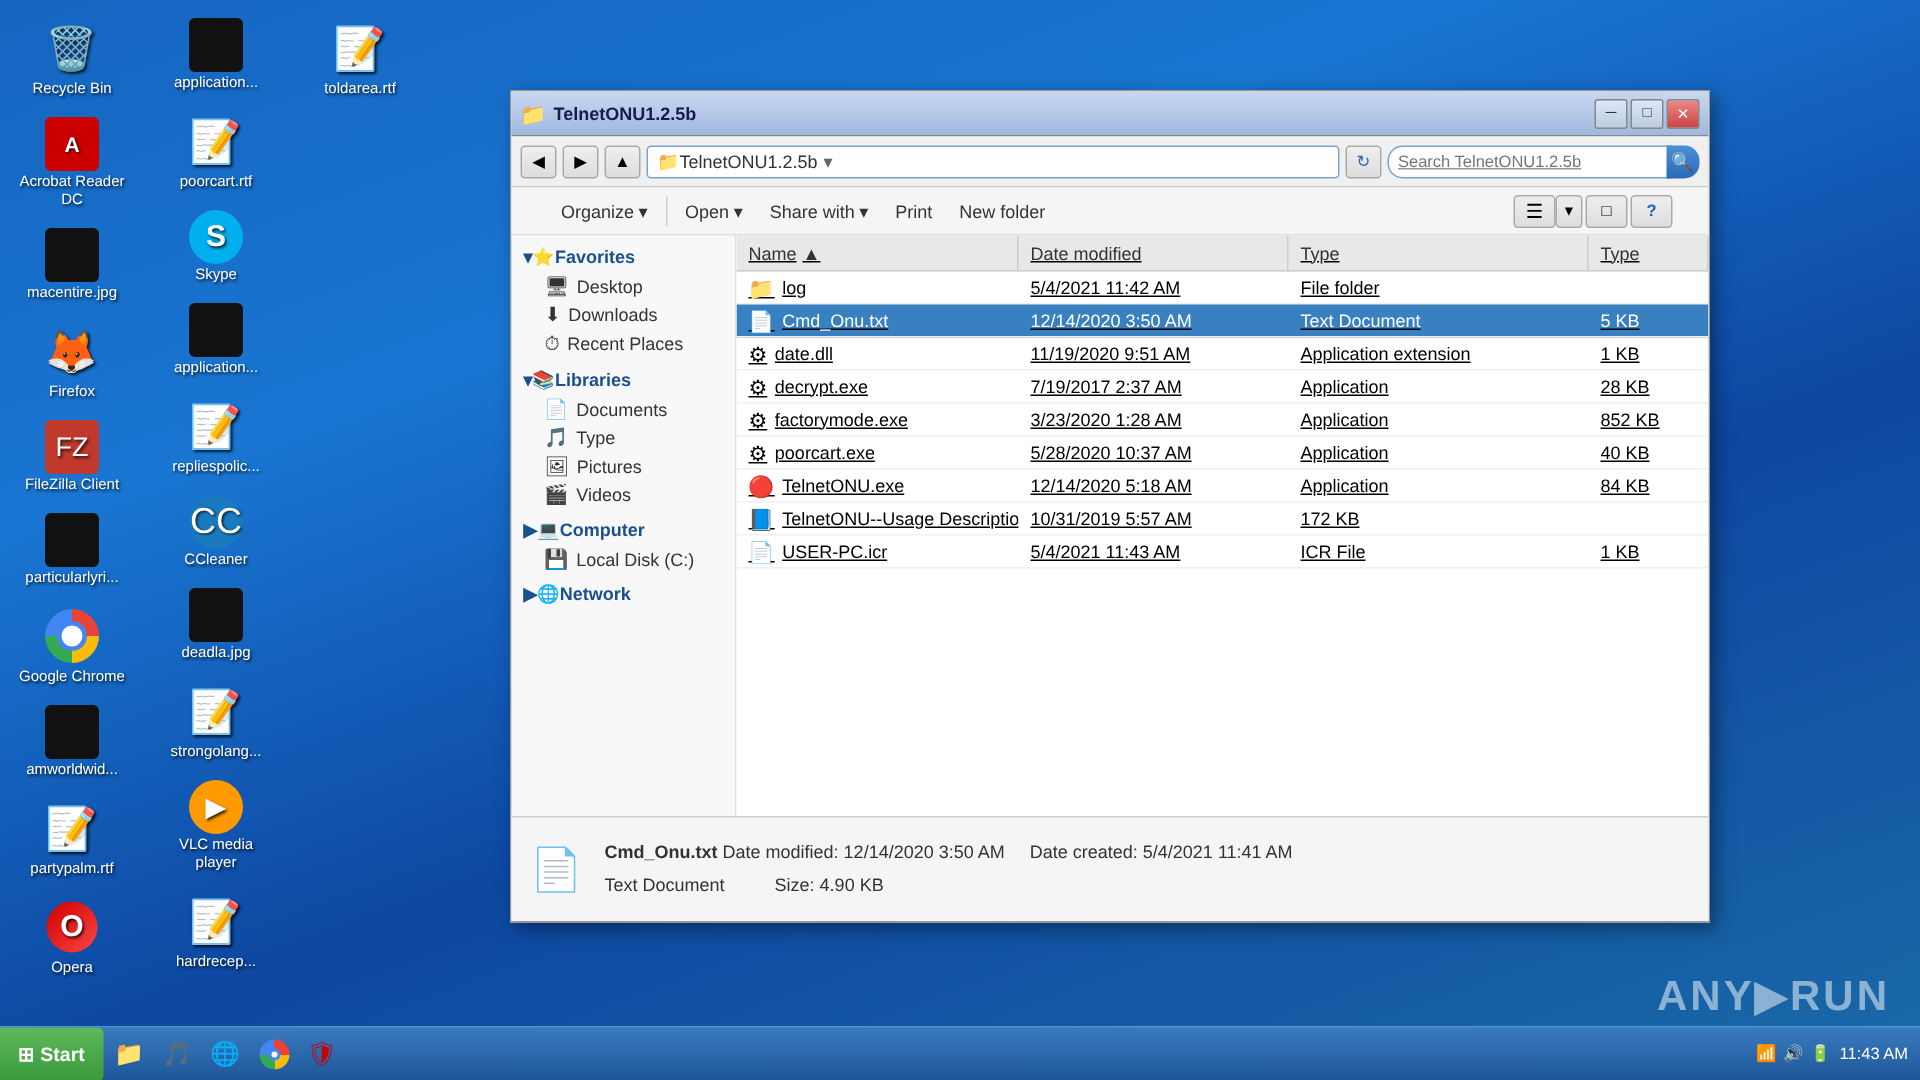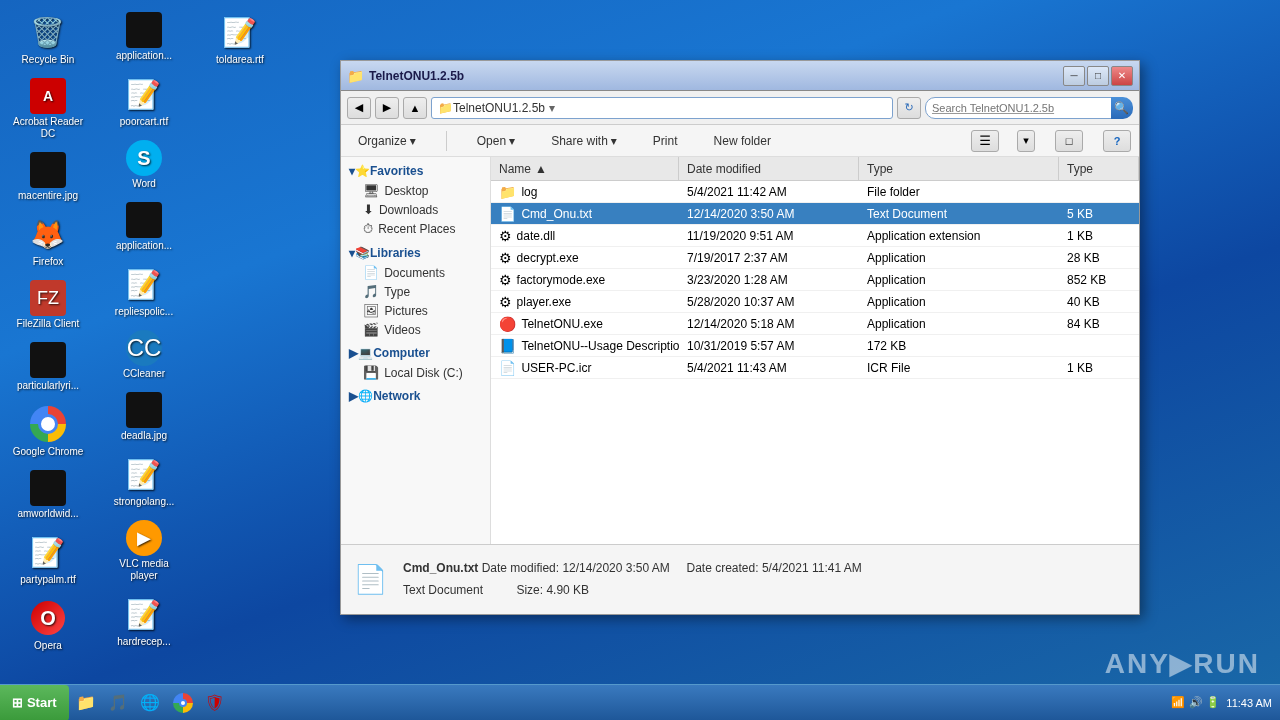--- a/index.html
+++ b/index.html
@@ -262,22 +262,22 @@
       margin-left: -4px;
     }
 
     
     .toolbar {
       height: 32px;
       background: #f5f5f5;
       border-bottom: 1px solid #ddd;
       display: flex;
       align-items: center;
-      padding: 0 8px;
-      gap: 18px;
+      padding: 0 24px;
+      gap: 0;
     }
 
     .toolbar-btn {
       height: 24px;
       padding: 0 8px;
       border: 1px solid transparent;
       border-radius: 3px;
       background: transparent;
       cursor: pointer;
       font-size: 12px;
@@ -330,20 +330,21 @@
       white-space: nowrap;
     }
 
     .nav-icon { font-size: 13px; margin-right: 5px; }
 
     
     .file-list {
       flex: 1;
       overflow-y: auto;
       background: white;
+      text-decoration: underline;
     }
 
     .file-list-header {
       display: grid;
       grid-template-columns: 1fr 180px 200px 80px;
       background: #e8e8e8;
       border-bottom: 1px solid #ccc;
       height: 24px;
     }
 
@@ -497,21 +498,21 @@
       <span class="icon-label">application...</span>
     </div>
 
     <div class="desktop-icon">
       <div class="icon-img">📝</div>
       <span class="icon-label">poorcart.rtf</span>
     </div>
 
     <div class="desktop-icon">
       <div class="icon-img" style="background:#00aff0; border-radius:50%; color:white; font-size:20px; width:36px; height:36px; display:flex; align-items:center; justify-content:center; font-weight:bold;">S</div>
-      <span class="icon-label">Word</span>
+      <span class="icon-label">Skype</span>
     </div>
 
     <div class="desktop-icon">
       <div class="icon-img" style="background:#111; border-radius:4px; width:36px; height:36px;"></div>
       <span class="icon-label">application...</span>
     </div>
 
     <div class="desktop-icon">
       <div class="icon-img">📝</div>
       <span class="icon-label">repliespolic...</span>
@@ -740,21 +741,21 @@
             <span>factorymode.exe</span>
           </div>
           <div class="file-cell">3/23/2020 1:28 AM</div>
           <div class="file-cell">Application</div>
           <div class="file-cell">852 KB</div>
         </div>
 
         <div class="file-row">
           <div class="file-cell">
             <span class="file-icon">⚙</span>
-            <span>player.exe</span>
+            <span>poorcart.exe</span>
           </div>
           <div class="file-cell">5/28/2020 10:37 AM</div>
           <div class="file-cell">Application</div>
           <div class="file-cell">40 KB</div>
         </div>
 
         <div class="file-row">
           <div class="file-cell">
             <span class="file-icon" style="color:#c00;">🔴</span>
             <span>TelnetONU.exe</span>

